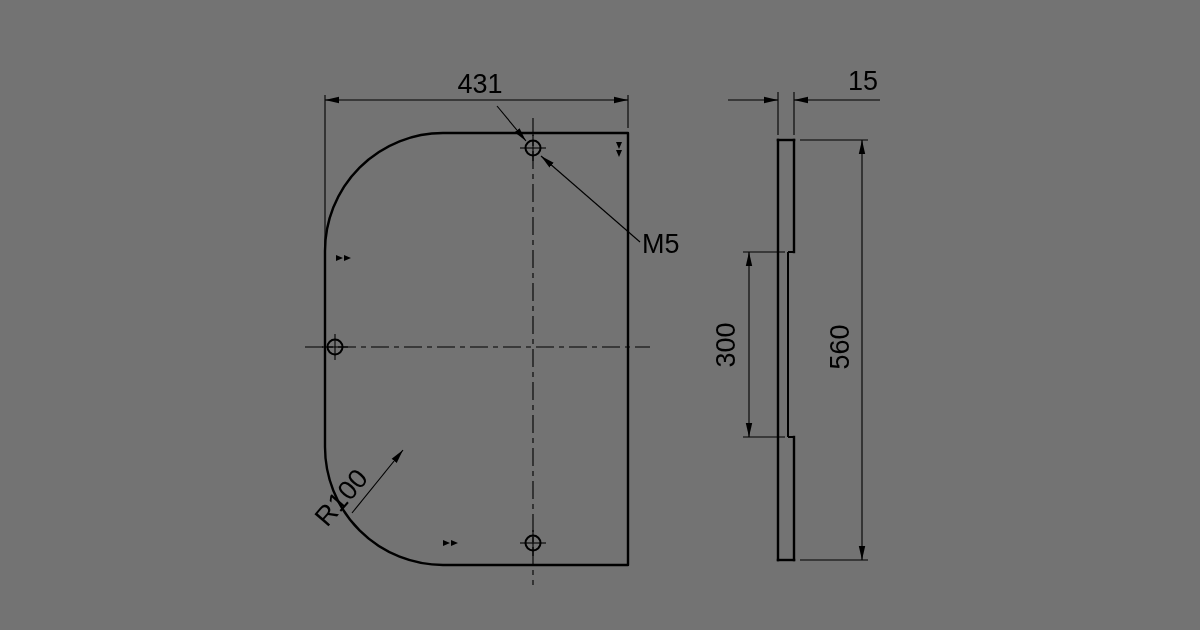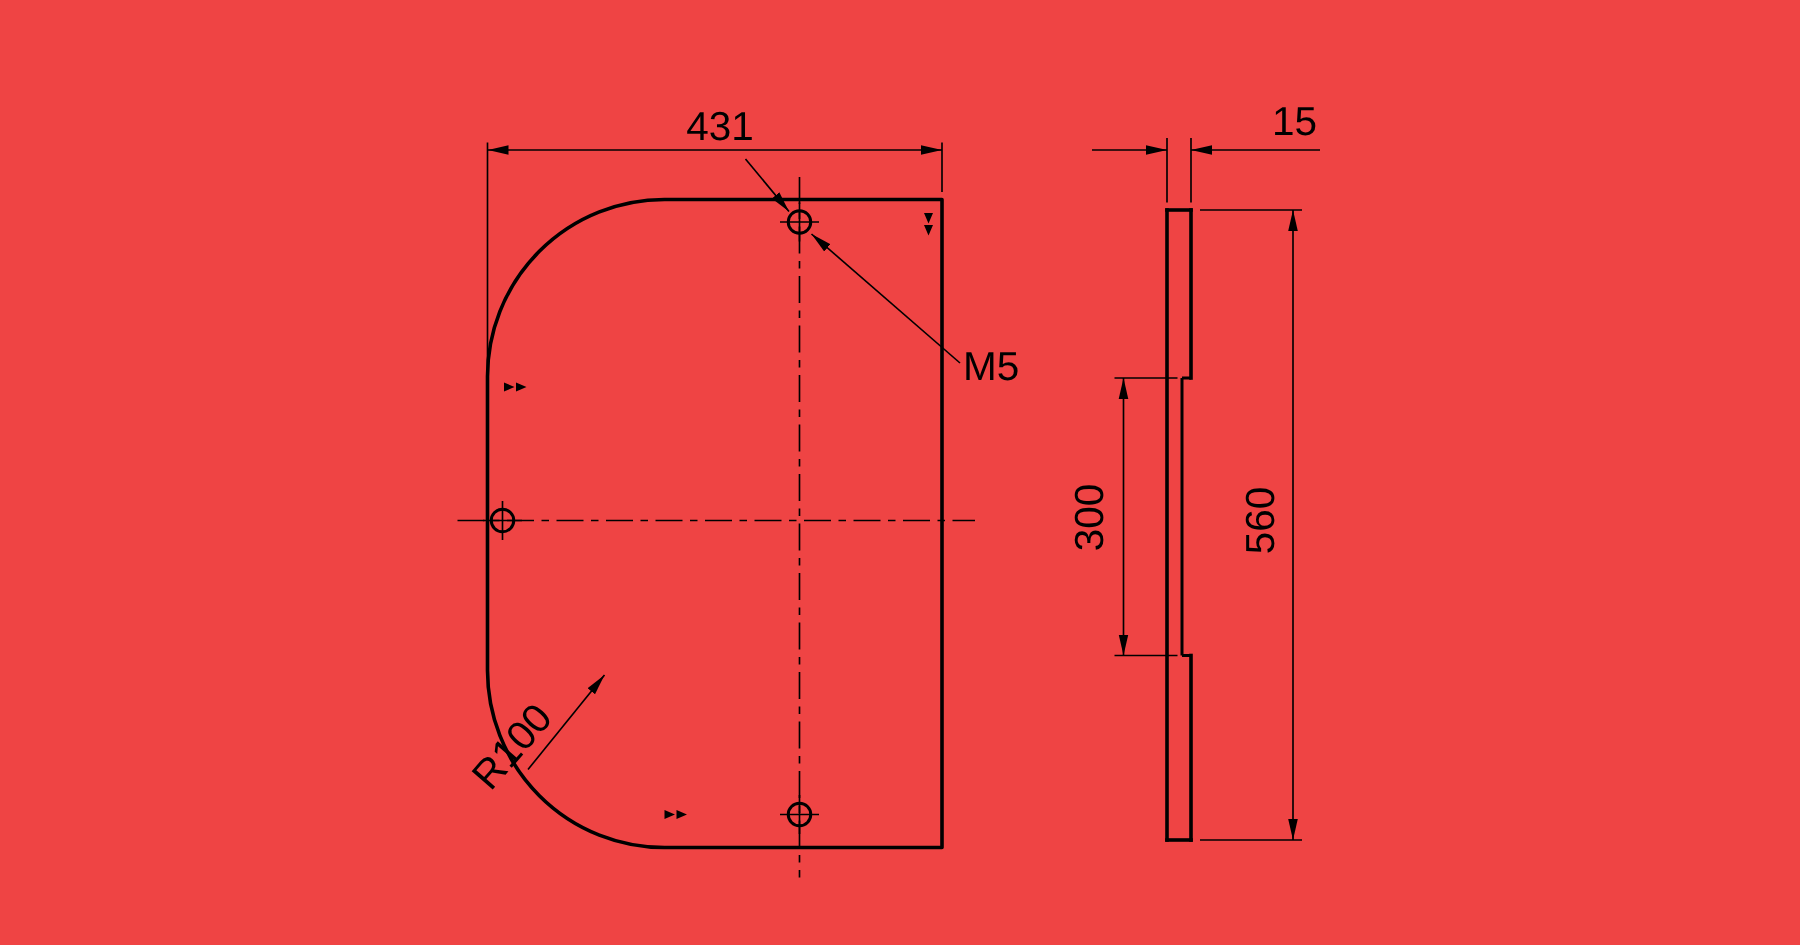--- a/index.html
+++ b/index.html
@@ -1,17 +1,17 @@
 <!DOCTYPE html>
 <html><head>
 <meta charset="utf-8">
 <style>
   html,body{margin:0;padding:0;background:#ffffff;}
   .canvas{
-    width:1200px;height:630px;background:#ef4444;position:relative;overflow:hidden;
+    width:1200px;height:630px;background:#737373;position:relative;overflow:hidden;
     font-family:"Liberation Sans", sans-serif;
   }
   svg{display:block;}
   .outline{stroke:#000;stroke-width:2.4;fill:none;stroke-linejoin:round;stroke-linecap:square;}
   .medium{stroke:#000;stroke-width:2;fill:none;}
   .thin{stroke:#000;stroke-width:1.1;fill:none;}
   .center{stroke:#000;stroke-width:1.1;fill:none;stroke-dasharray:18 5 5 5;}
   .hole{stroke:#000;stroke-width:2;fill:none;}
   .holecross{stroke:#000;stroke-width:1.1;}
   .mark{fill:#000;stroke:none;}

